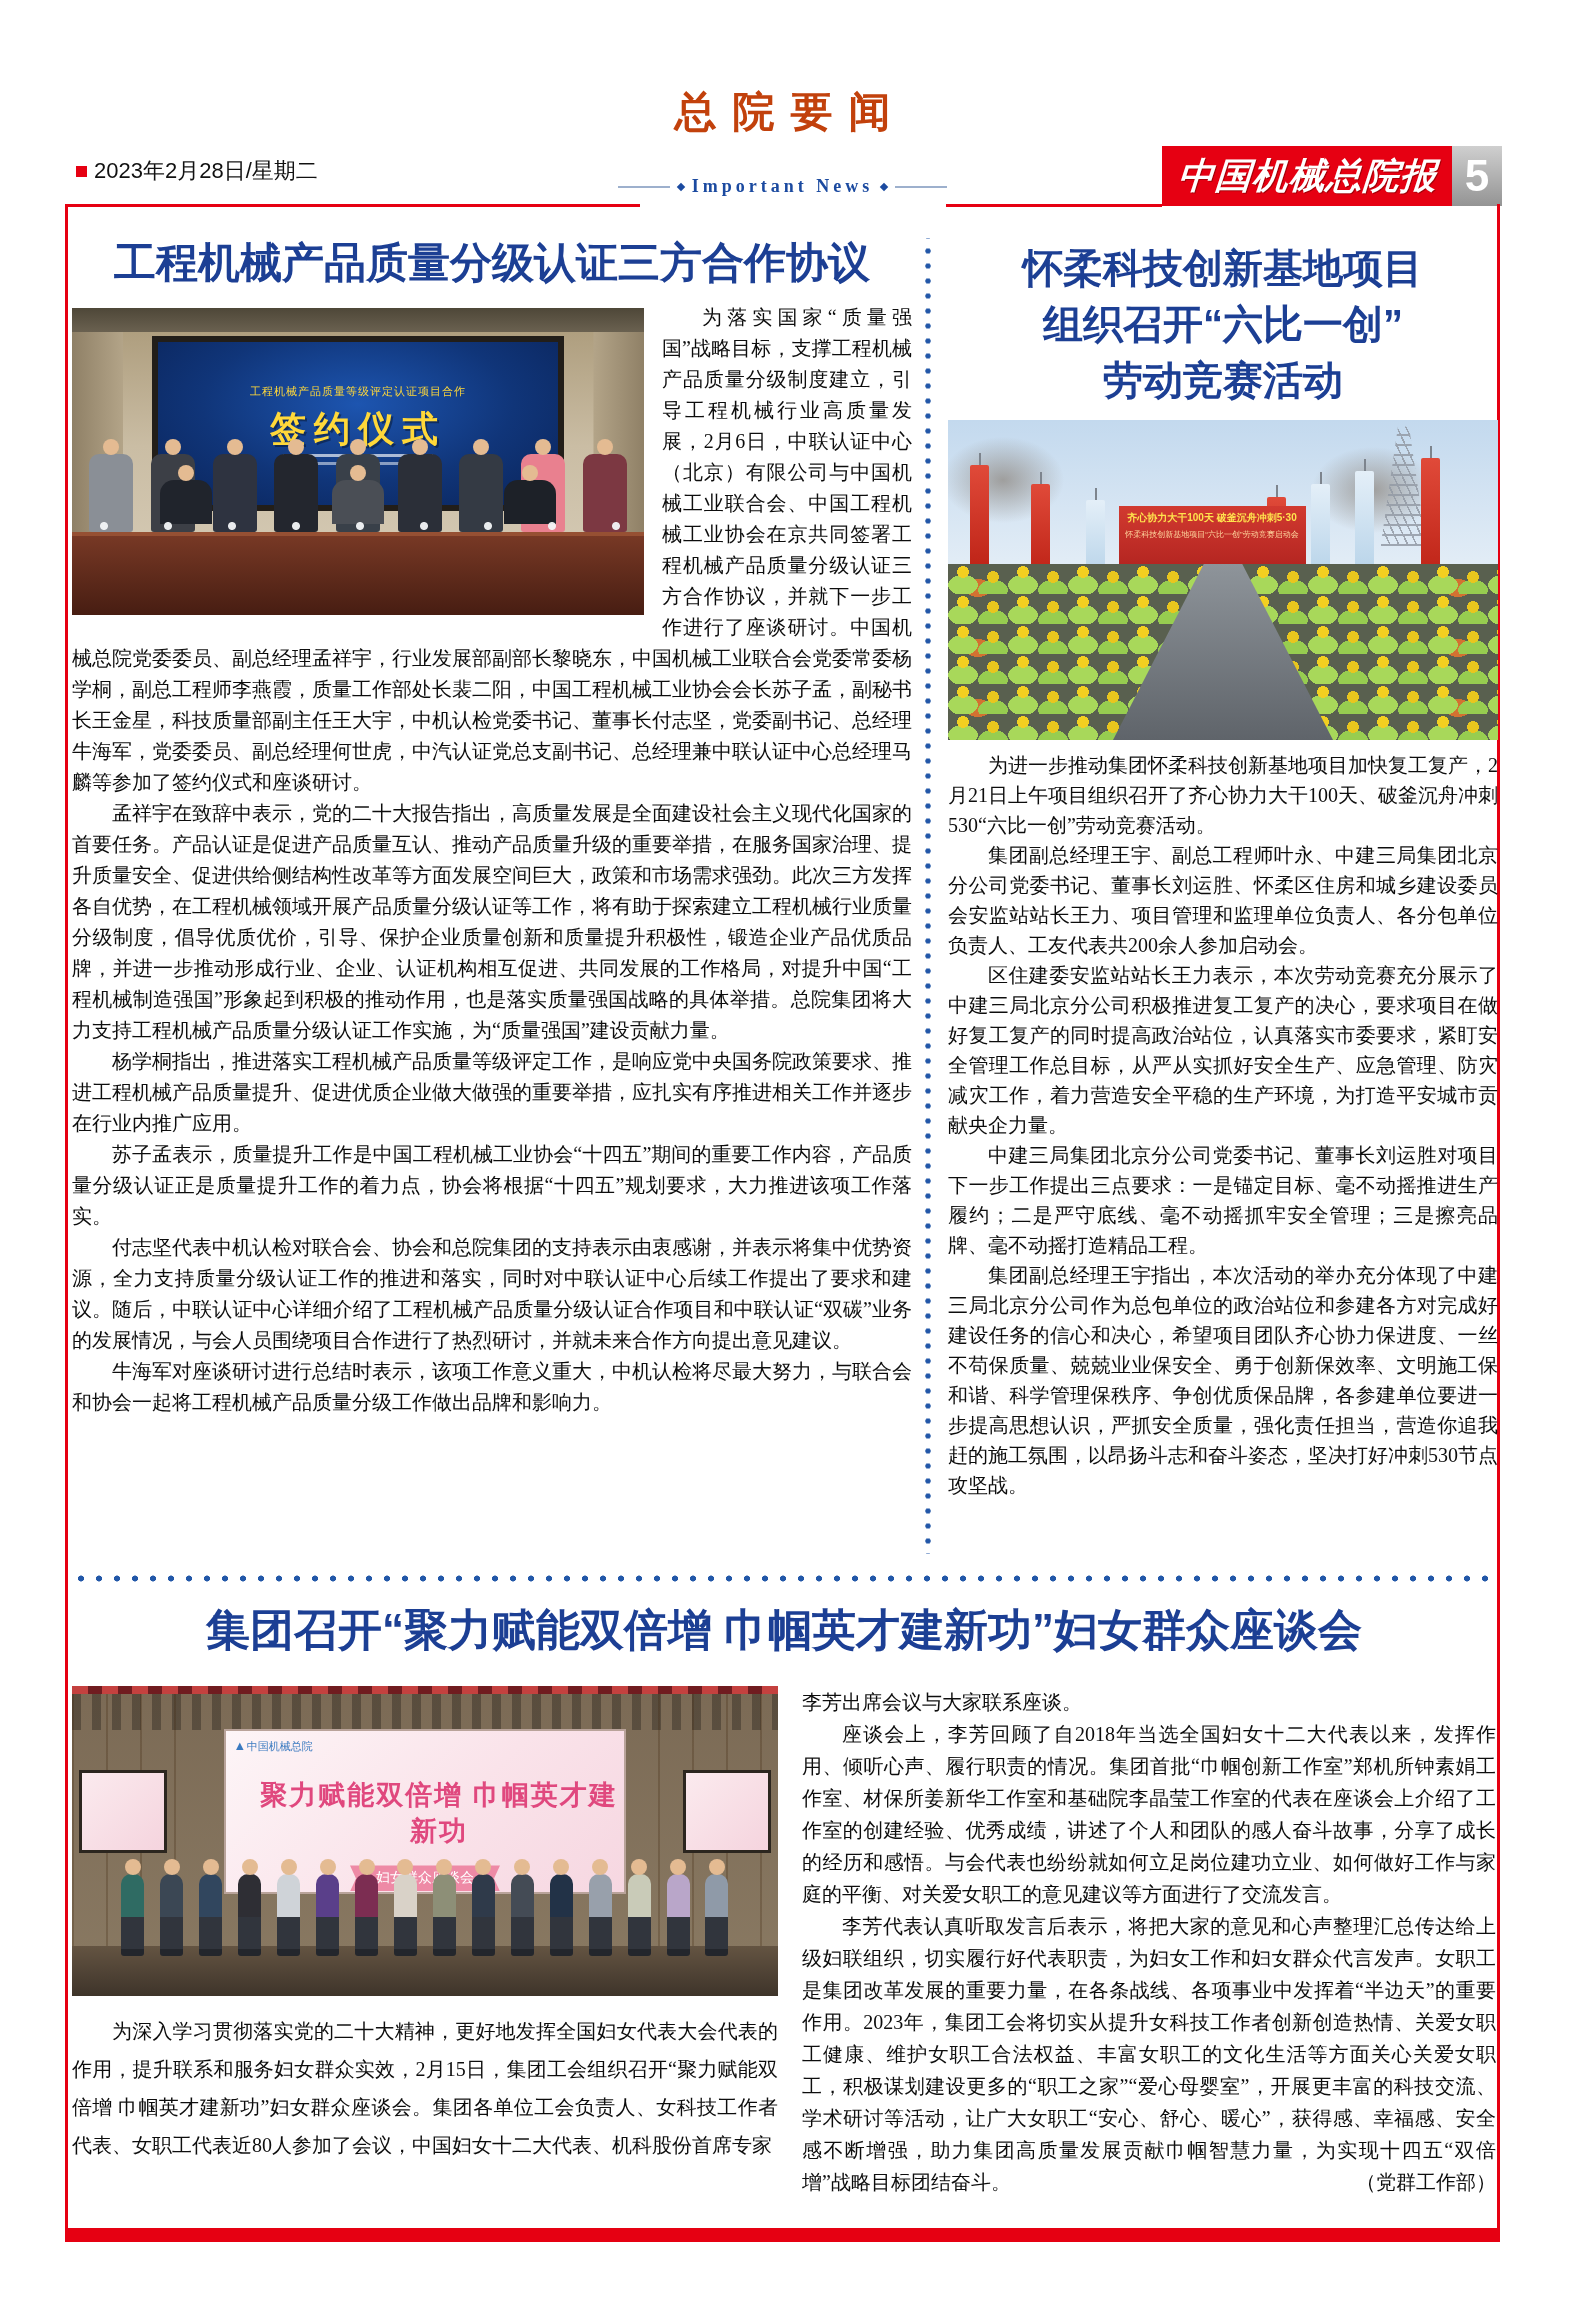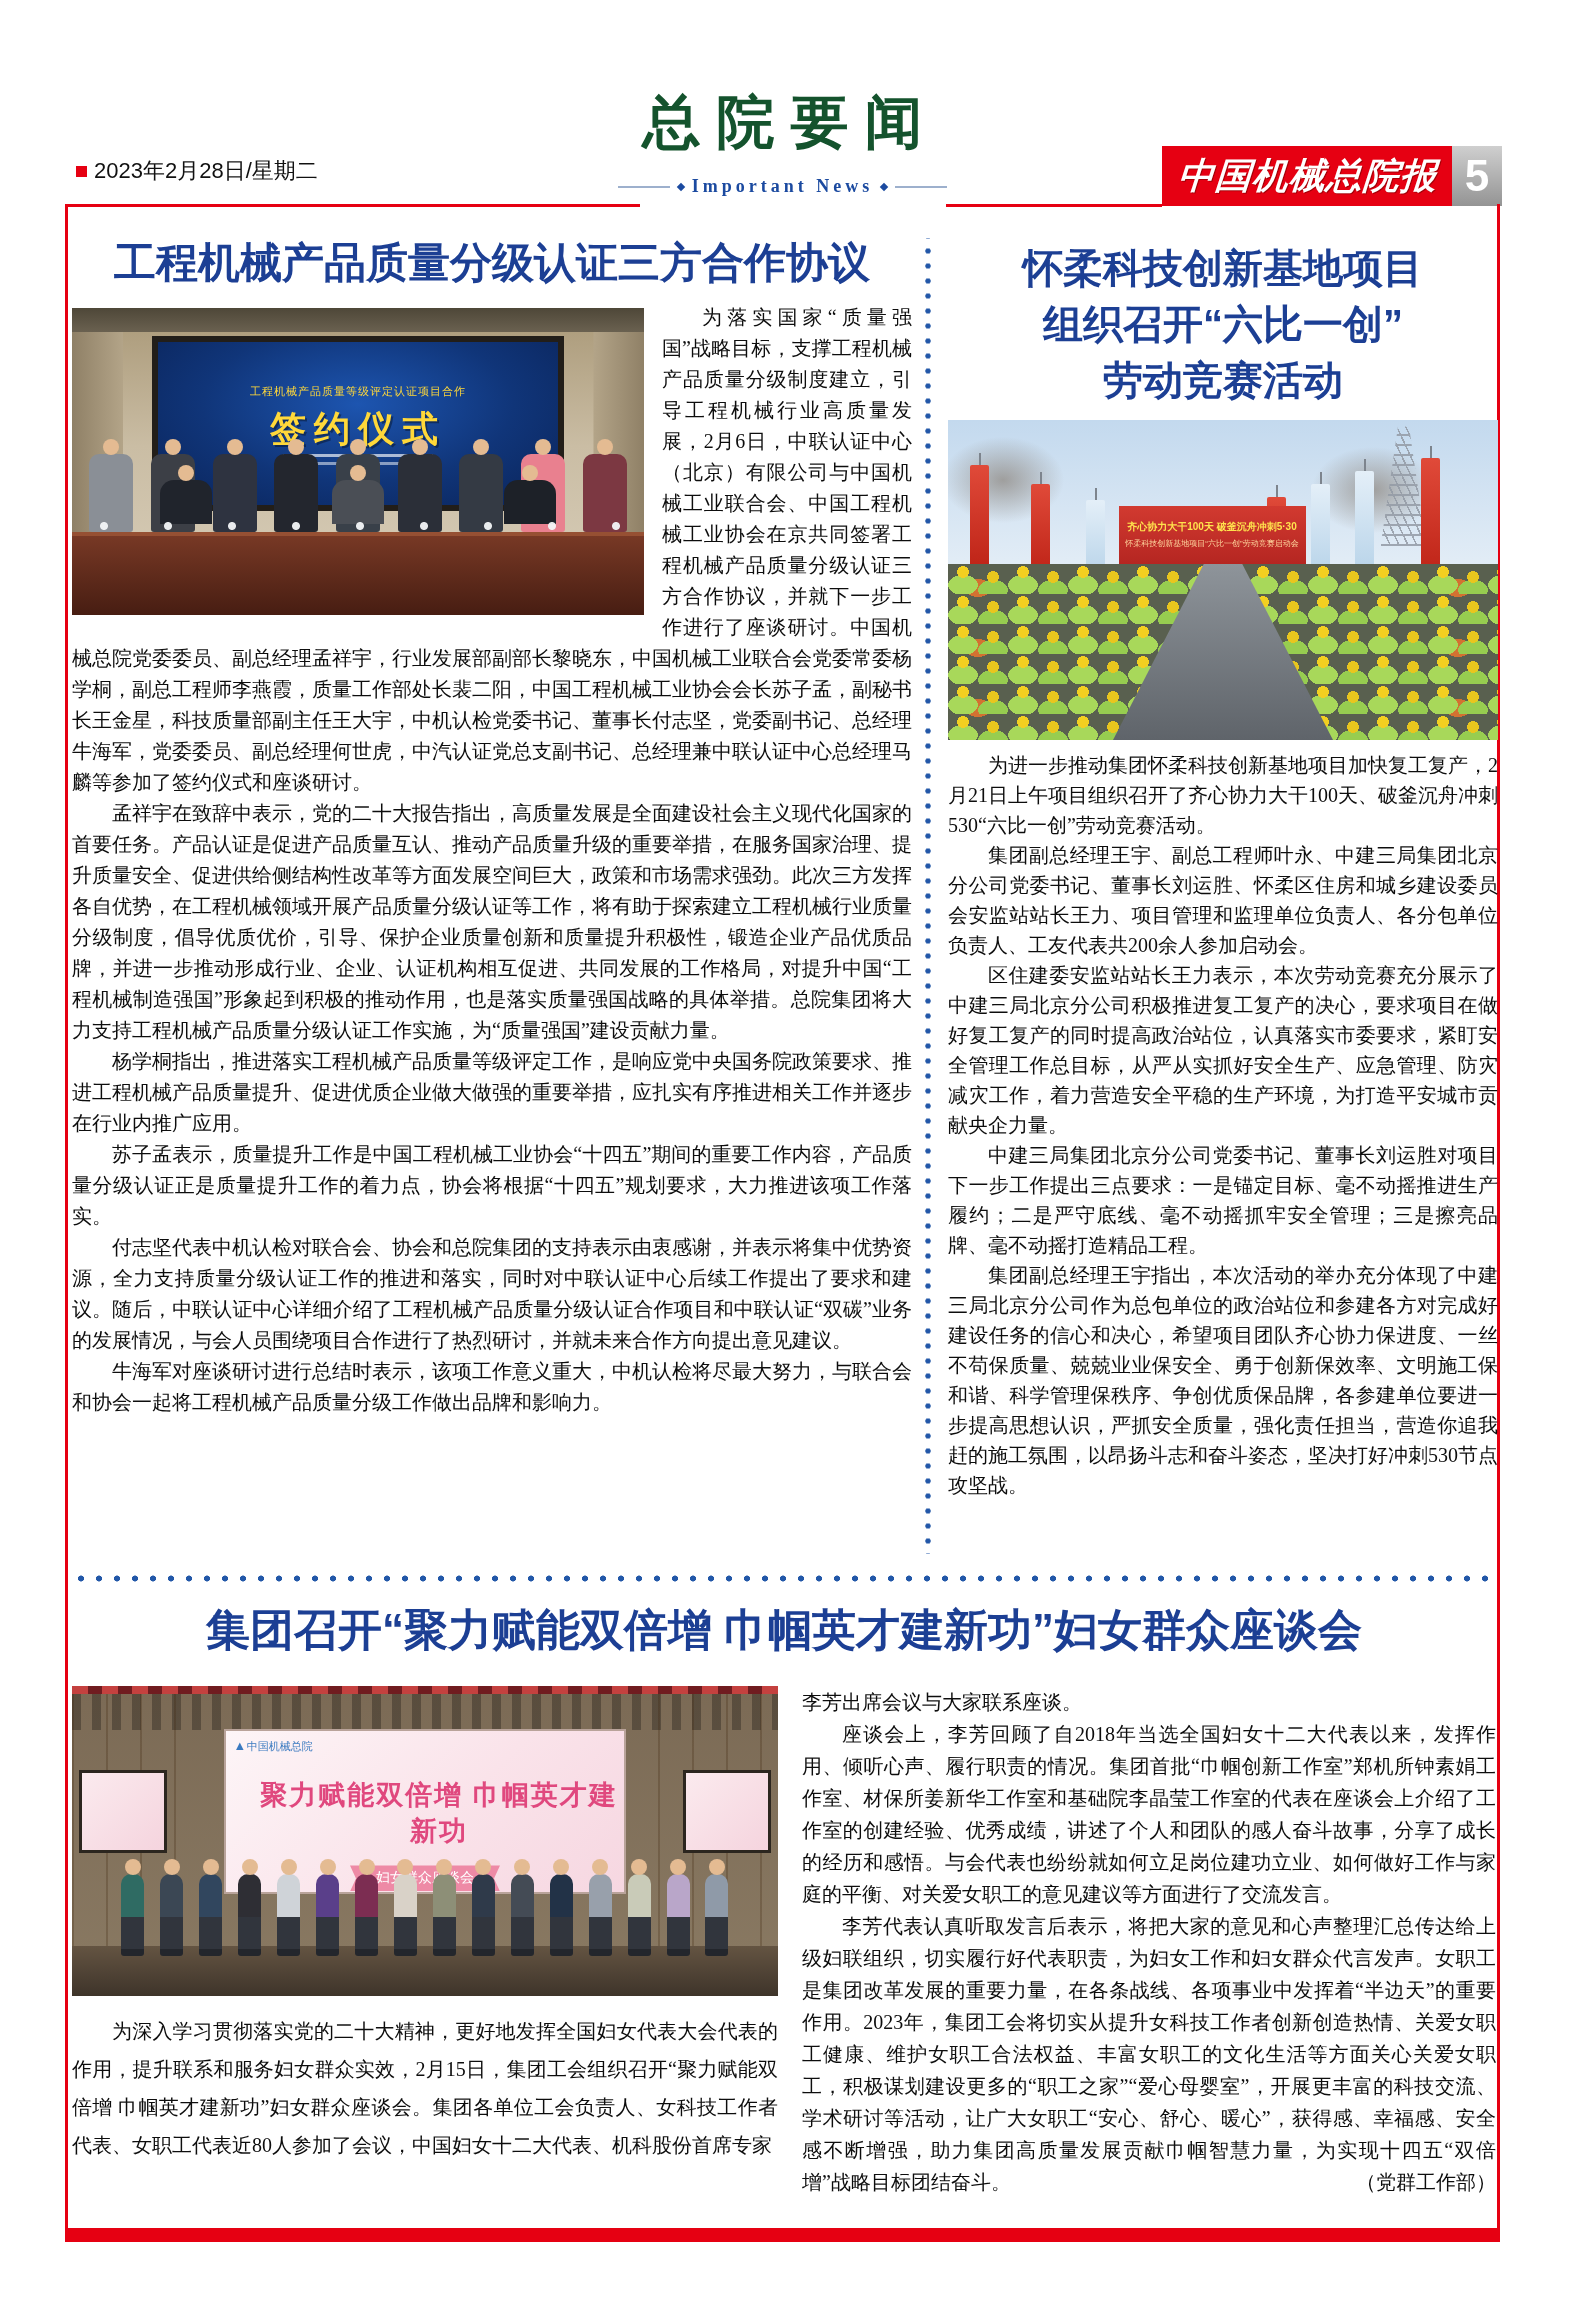--- a/index.html
+++ b/index.html
@@ -5,22 +5,22 @@
   * { margin:0; padding:0; box-sizing:border-box; }
   html,body { background:#ffffff; }
   #page { position:relative; width:1594px; height:2303px; background:#fff; overflow:hidden;
           font-family:"Liberation Serif","DejaVu Serif",serif; color:#0d0d0d; }
 
   
   .hdr-date { position:absolute; left:76px; top:156px; font-family:"Liberation Sans",sans-serif;
               font-size:22px; color:#111; display:flex; align-items:center; gap:7px; }
   .sq { width:11px; height:11px; background:#e60012; display:inline-block; }
   .sec-title { position:absolute; left:65px; top:84px; width:1435px; text-align:center;
-               font-family:"Liberation Sans",sans-serif; font-weight:bold; font-size:58px;
-               color:#14532d; letter-spacing:16px; text-indent:16px; }
+               font-family:"Liberation Sans",sans-serif; font-weight:bold; font-size:42px;
+               color:#c2410c; letter-spacing:16px; text-indent:16px; }
   .sec-en { position:absolute; left:65px; top:176px; width:1435px; display:flex; justify-content:center;
             align-items:center; gap:8px; }
   .sec-en-text { font-family:"Liberation Serif",serif; font-weight:bold; font-size:18px;
                  color:#1b4aa0; letter-spacing:4px; }
   .orn { width:52px; height:0; border-top:2px solid #9db0cd; }
   .dia { width:6px; height:6px; background:#1b4aa0; transform:rotate(45deg); }
   .rule { position:absolute; top:204px; height:3px; background:#e60012; }
   .rule-l { left:65px; width:575px; }
   .rule-r { left:946px; width:216px; }
   .masthead { position:absolute; left:1162px; top:146px; width:290px; height:60px; background:#e60012;
@@ -101,21 +101,21 @@
   .photo2 { width:550px; height:320px; position:relative; overflow:hidden; margin:12px 0 10px;
             background:linear-gradient(#c3d9ee,#e9f1f8 55%,#f0f4f8); }
   .ph2-tree { position:absolute; width:170px; height:120px; top:0;
               background:radial-gradient(closest-side,rgba(110,92,74,.5),transparent 72%); }
   .ph2-tree.t-l { left:-30px; } .ph2-tree.t-r { right:40px; top:10px; }
   .ph2-tower { position:absolute; right:13%; top:2%; width:46px; height:120px;
                clip-path:polygon(38% 0,62% 0,100% 100%,0 100%);
                background:repeating-linear-gradient(0deg,#939aa5 0 2px,transparent 2px 10px),
                           repeating-linear-gradient(65deg,#939aa5 0 1.5px,transparent 1.5px 8px); opacity:.85; }
   .ph2-stage { position:absolute; left:31%; top:27%; width:34%; height:20%;
-               background:linear-gradient(#d23a30,#b22420); text-align:center; padding-top:14px;
+               background:linear-gradient(#d23a30,#b22420); text-align:center; padding-top:5px;
                box-shadow:0 2px 0 rgba(0,0,0,.25); }
   .ph2-line1 { font-size:10px; font-weight:bold; color:#ffe34d; font-family:"Liberation Sans",sans-serif; }
   .ph2-line2 { margin-top:4px; font-size:8px; color:#ffd9a0; font-family:"Liberation Sans",sans-serif; }
   .ph2-vips { position:absolute; left:31%; top:46.5%; width:34%; height:13px;
               background:radial-gradient(circle at 9px 6px,#2c3038 4px,transparent 5px) repeat-x;
               background-size:21px 13px; }
   .bn { position:absolute; width:19px; border-radius:2px; }
   .bn::before { content:""; position:absolute; top:-12px; left:9px; width:2px; height:12px; background:#7d848d; }
   .bn-red  { background:linear-gradient(#e04a39,#bc2115); }
   .bn-blue { background:linear-gradient(#e4eff8,#b7d3e9); }

